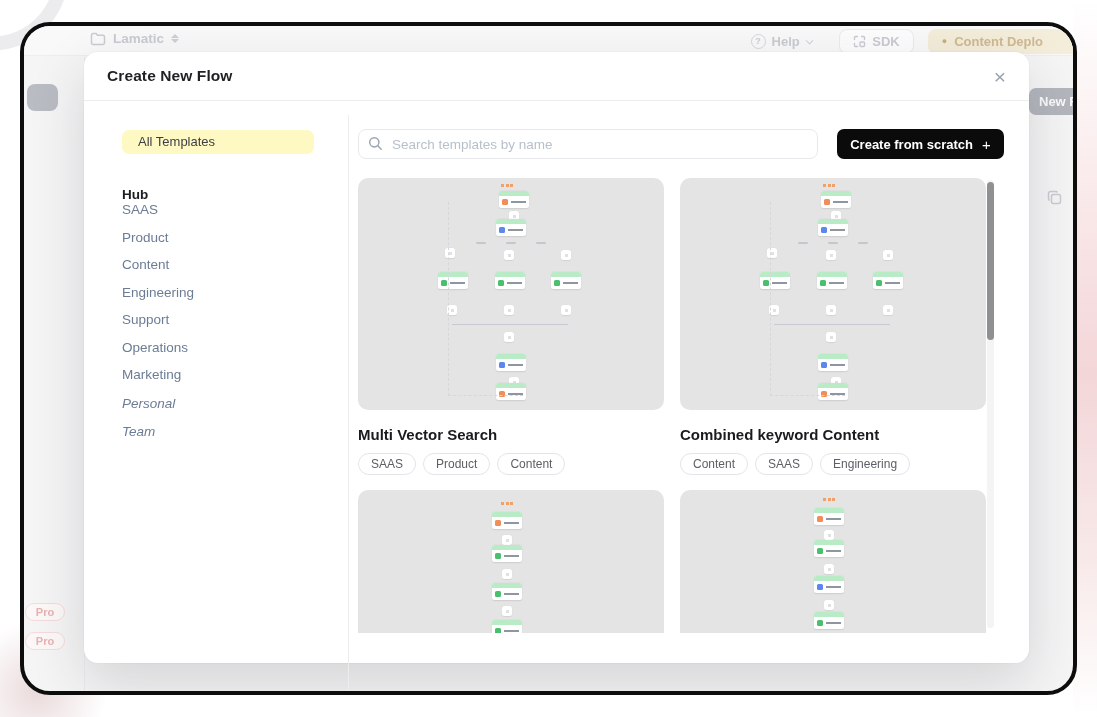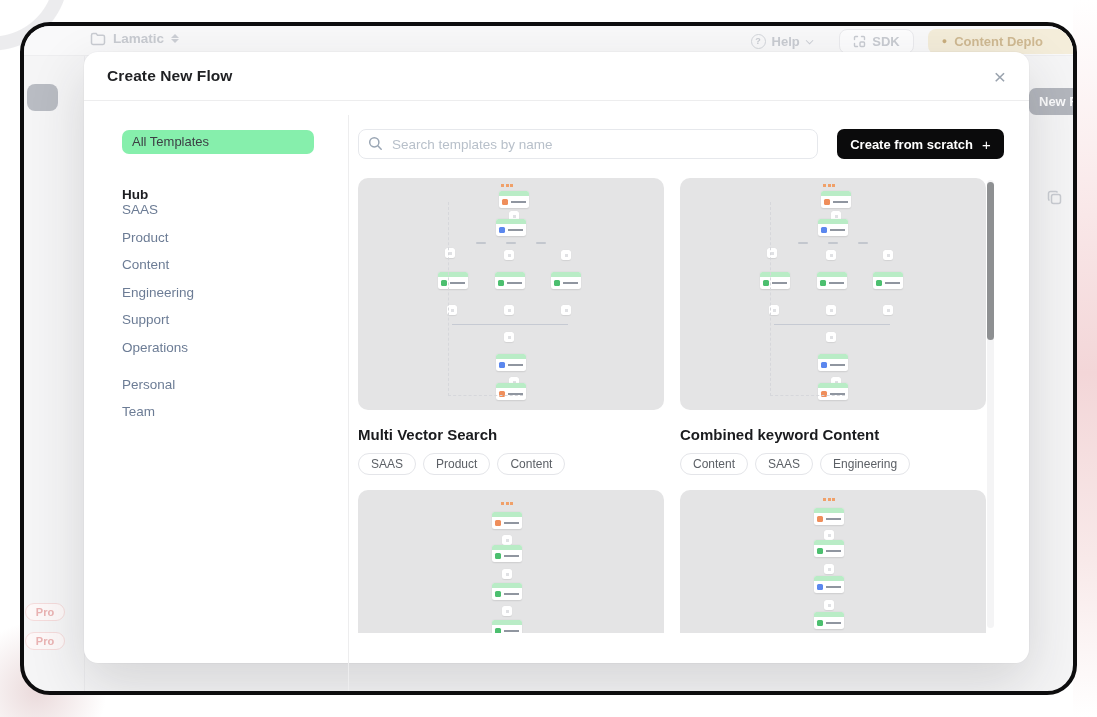--- a/index.html
+++ b/index.html
@@ -52,26 +52,26 @@
     border-radius:14px; box-shadow:0 20px 55px rgba(40,40,45,.16), 0 0 0 1px rgba(0,0,0,.02); }
   .m-header { height:49px; display:flex; align-items:center; justify-content:space-between;
     padding:0 23px; border-bottom:1px solid #ededee; }
   .m-title { font-size:15.5px; font-weight:700; color:#1f2023; letter-spacing:.1px; }
   .m-close { font-size:21px; color:#9aa3ae; line-height:1; cursor:pointer; font-weight:400; }
   .m-body { position:relative; height:561px; }
   .vdiv { position:absolute; left:264px; top:14px; height:576px; width:1px; background:#ededee; }
 
   
   .m-side { position:absolute; left:0; top:0; width:264px; padding:29px 0 0 38px; }
-  .all-pill { width:192px; height:24px; background:#86efac; border-radius:7px; font-size:13px;
-    color:#3c3e44; line-height:24px; padding-left:10px; cursor:pointer; }
+  .all-pill { width:192px; height:24px; background:#fef9c3; border-radius:7px; font-size:13px;
+    color:#3c3e44; line-height:24px; padding-left:16px; cursor:pointer; }
   .nav { margin-top:33px; }
   .nav-header { font-size:13.5px; font-weight:700; color:#1d1e22; margin-bottom:0; }
   .nav-item { font-size:13.5px; color:#6c7c95; margin-bottom:12.5px; cursor:pointer; }
-  .nav-group + .nav-group { margin-top:22px; }
+  .nav-group + .nav-group { margin-top:14px;font-style:italic; }
 
   
   .m-content { position:absolute; left:264px; top:0; right:0; bottom:0; }
   .search-row { position:absolute; left:10px; top:28px; display:flex; }
   .search-box { position:relative; width:460px; height:30px; }
   .search-box input { width:100%; height:100%; border:1px solid #e6e8ec; border-radius:8px;
     font-size:13.5px; color:#3c3e44; padding:0 10px 0 33px; outline:none; font-family:inherit; background:#fff; }
   .search-box input::placeholder { color:#b8c0ca; }
   .search-ic { position:absolute; left:10px; top:7px; }
   .scratch-btn { position:absolute; left:479px; top:0; width:167px; height:30px; background:#0b0b0c;
@@ -172,20 +172,21 @@
         <div class="all-pill">All Templates</div>
         <div class="nav" id="nav">
             <div class="nav-group">
               <div class="nav-header">Hub</div>
               <div class="nav-item">SAAS</div>
               <div class="nav-item">Product</div>
               <div class="nav-item">Content</div>
               <div class="nav-item">Engineering</div>
               <div class="nav-item">Support</div>
               <div class="nav-item">Operations</div>
+              <div class="nav-item">Marketing</div>
             </div>
             <div class="nav-group">
               <div class="nav-item">Personal</div>
               <div class="nav-item">Team</div>
             </div>
           </div>
       </div>
 
       <div class="m-content">
         <div class="search-row">

